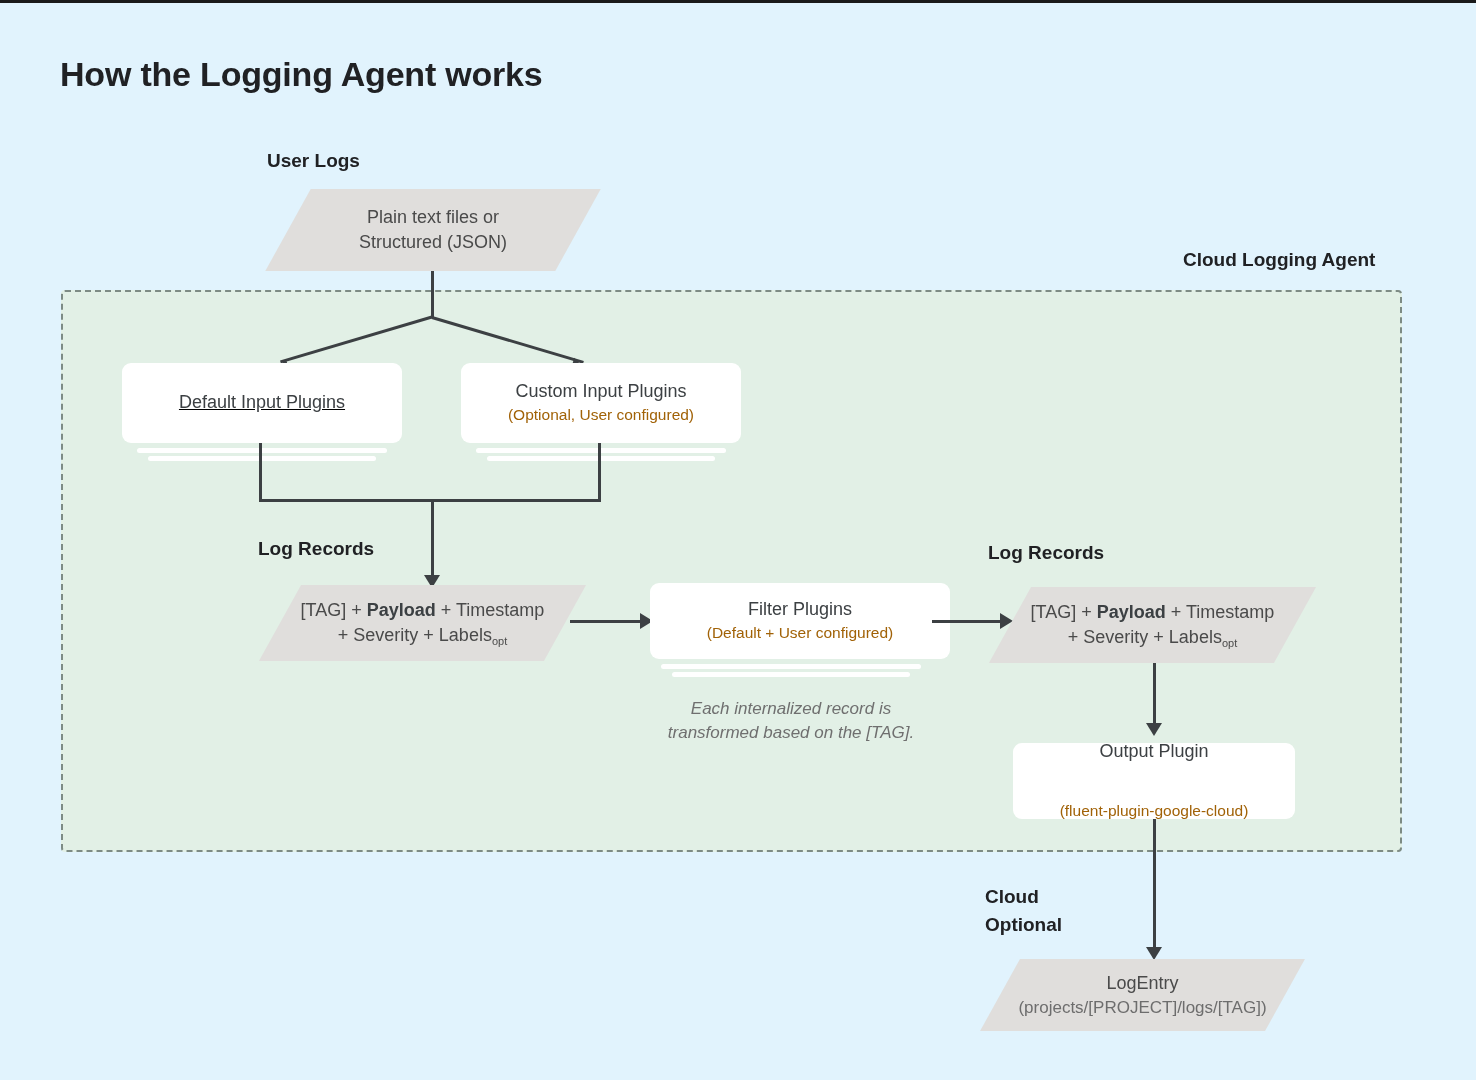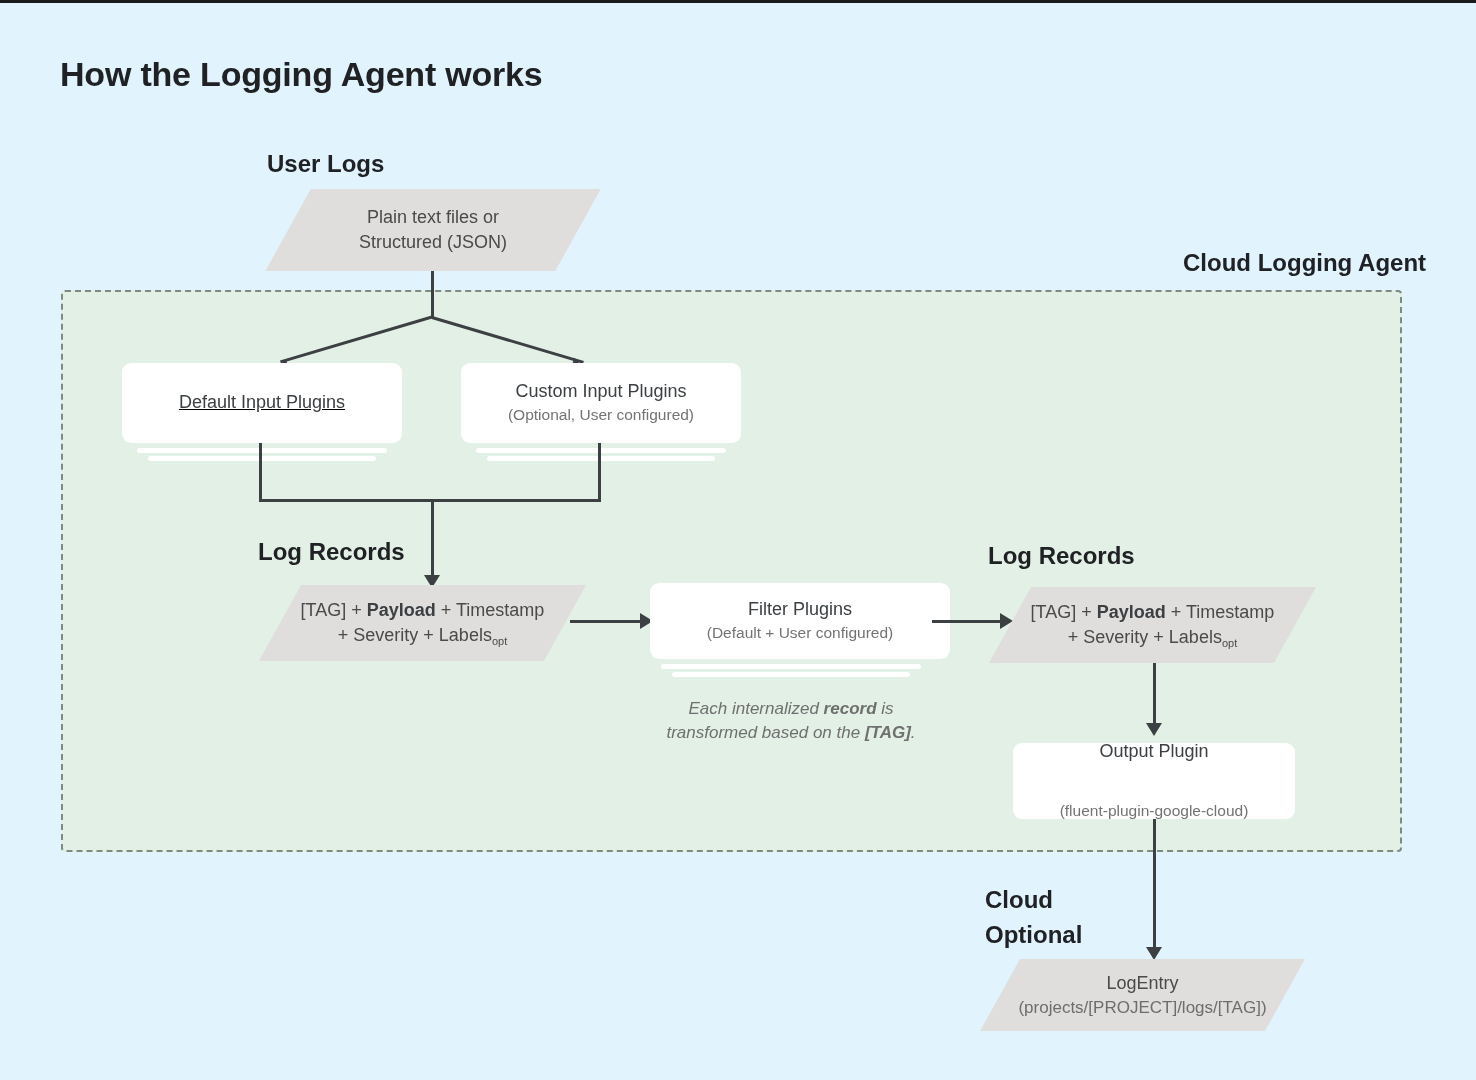--- a/index.html
+++ b/index.html
@@ -30,21 +30,21 @@
     font-size: 34px;
     font-weight: bold;
     color: #202124;
     letter-spacing: -0.2px;
     white-space: nowrap;
   }
 
   
   .section-label {
     position: absolute;
-    font-size: 24px;
+    font-size: 19px;
     font-weight: bold;
     color: #202124;
     white-space: nowrap;
     line-height: 1.45;
   }
 
   
   .agent-panel {
     position: absolute;
     left: 61px;
@@ -106,21 +106,21 @@
     text-align: center;
     box-sizing: border-box;
   }
   .card .title {
     font-size: 18px;
     color: #3c4043;
     line-height: 1.3;
   }
   .card .sub {
     font-size: 15.5px;
-    color: #737373;
+    color: #a16207;
     line-height: 1.35;
     margin-top: 2px;
   }
   
   .stack {
     position: absolute;
     background: #ffffff;
     height: 5px;
     border-radius: 3px;
   }
@@ -167,21 +167,21 @@
 
   
   .note {
     position: absolute;
     font-size: 17px;
     font-style: italic;
     color: #6f6f6f;
     text-align: center;
     line-height: 1.42;
   }
-  .note b { font-weight: bold; color: #6f6f6f; }
+  .note b { font-weight: normal; color: #6f6f6f; }
 </style>
 </head>
 <body>
 
 <div id="canvas">
 
   <div class="page-title">How the Logging Agent works</div>
 
   <div class="agent-panel"></div>
 

